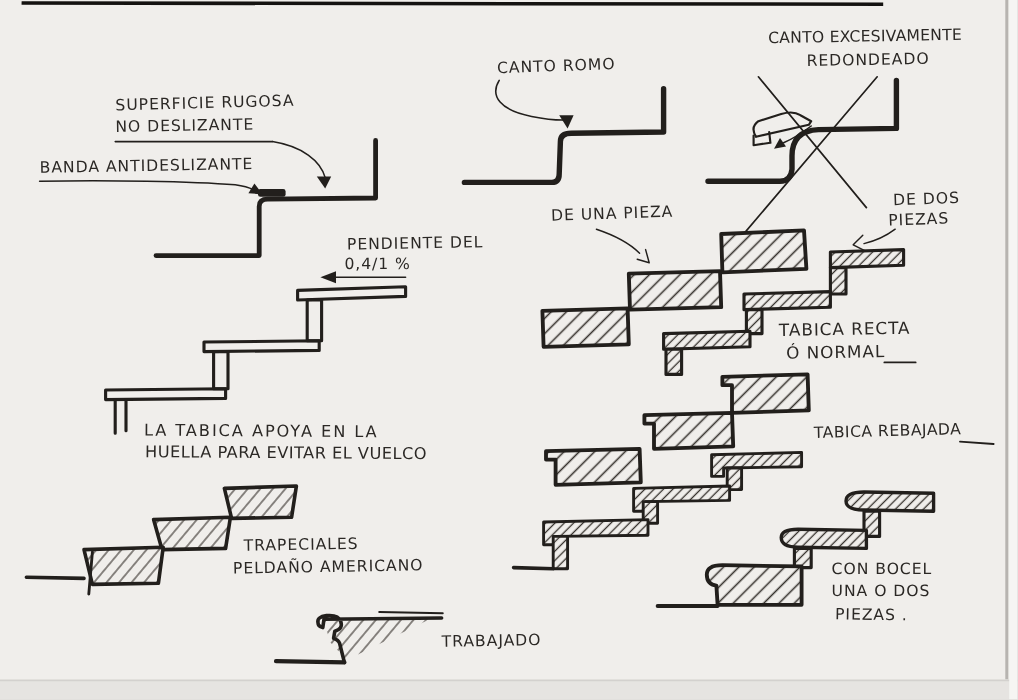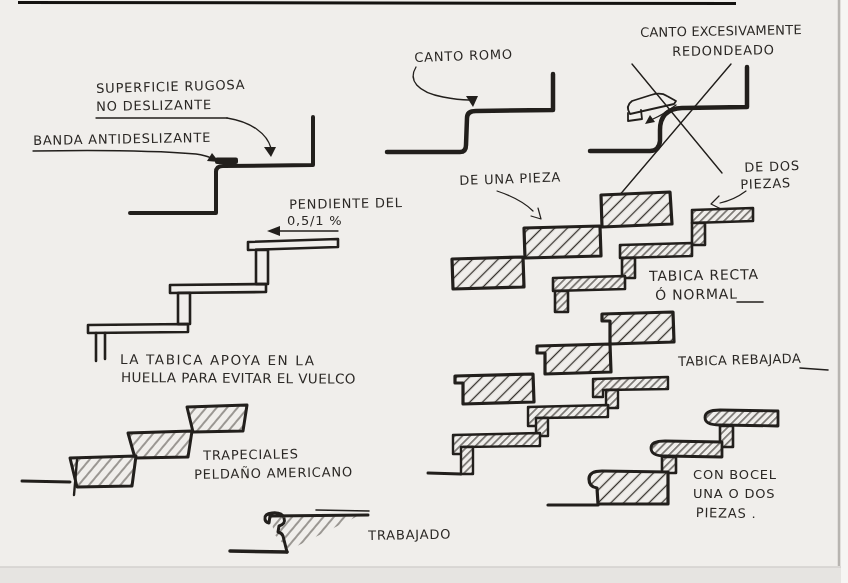--- a/index.html
+++ b/index.html
@@ -169,21 +169,21 @@
         <path d="M668 472 L602 471 Q589 471 589 479 Q589 487 597 488 L598 504 L668 504 Z" fill="url(#hb)" stroke-width="3.2"></path>
         <path d="M548 505 L598 505" stroke-width="3.2"></path>
       </g>
     </g>
   </svg>
 
   <div class="lbl" id="l-sup1">SUPERFICIE RUGOSA</div>
   <div class="lbl" id="l-sup2">NO DESLIZANTE</div>
   <div class="lbl" id="l-banda">BANDA ANTIDESLIZANTE</div>
   <div class="lbl" id="l-pend1">PENDIENTE DEL</div>
-  <div class="lbl" id="l-pend2">0,5/1 %</div>
+  <div class="lbl" id="l-pend2">0,4/1 %</div>
   <div class="lbl" id="l-apoya1">LA TABICA APOYA EN LA</div>
   <div class="lbl" id="l-apoya2">HUELLA PARA EVITAR EL VUELCO</div>
   <div class="lbl" id="l-trap1">TRAPECIALES</div>
   <div class="lbl" id="l-trap2">PELDAÑO AMERICANO</div>
   <div class="lbl" id="l-trab">TRABAJADO</div>
   <div class="lbl" id="l-romo">CANTO ROMO</div>
   <div class="lbl" id="l-exc1">CANTO EXCESIVAMENTE</div>
   <div class="lbl" id="l-exc2">REDONDEADO</div>
   <div class="lbl" id="l-unapieza">DE UNA PIEZA</div>
   <div class="lbl" id="l-dedos1">DE DOS</div>

